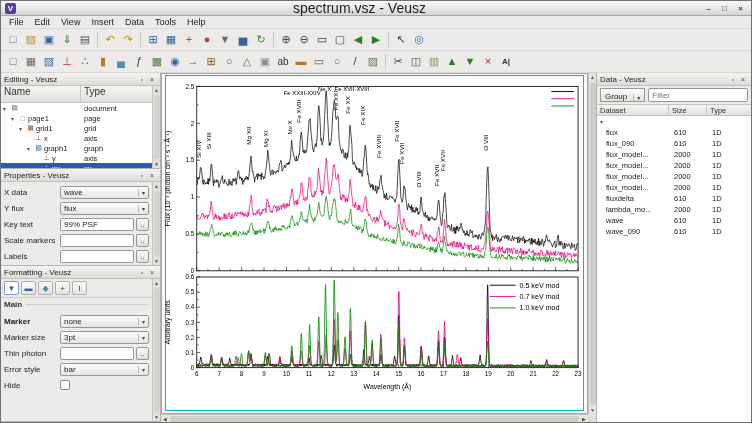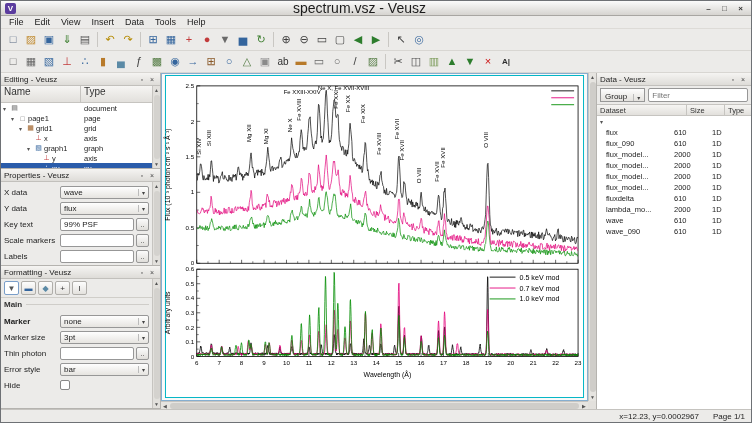--- a/index.html
+++ b/index.html
@@ -66,21 +66,21 @@
 .fmt-tab{width:15px;height:14px;border:1px solid #b0aeaa;border-radius:2px;background:linear-gradient(#fdfdfd,#e4e2de);display:flex;align-items:center;justify-content:center;font-size:8px}
 .fmt-tab.active{background:#fff;border-color:#7a9ec9}
 .section-row{display:flex;align-items:center;height:13px;padding:0 3px;font-size:8px;font-weight:bold;color:#333}
 .section-row::after{content:"";flex:1;height:1px;background:#cfcdc9;margin-left:4px}
 
 .data-controls{display:flex;align-items:center;padding:2px 3px;gap:3px;flex:none}
 .group-btn{height:14px;border:1px solid #979797;border-radius:0;background:linear-gradient(#fdfdfd,#e4e2de);display:flex;align-items:flex-end;padding:0 4px;font-size:8px;gap:3px}
 .filter-input{flex:1;height:14px;border:1px solid #979797;border-radius:2px;font-size:8px;padding:0 3px;font-family:"Liberation Sans",sans-serif;min-width:0}
 .ds-header{display:flex;height:12px;background:linear-gradient(#f6f5f3,#e2e0dc);border-top:1px solid #c6c4c0;border-bottom:1px solid #c6c4c0;font-size:7.5px;color:#333;flex:none}
 .ds-header span{line-height:12px;padding-left:3px}
-.ds-col-name{width:90px;border-right:1px solid #c6c4c0}
+.ds-col-name{width:72px;border-right:1px solid #c6c4c0}
 .ds-col-size{width:38px;border-right:1px solid #c6c4c0}
 .ds-col-type{flex:1}
 .ds-body{flex:1;background:#fff;overflow:hidden}
 .ds-row{display:flex;height:11px;align-items:center;font-size:7.5px;color:#222}
 .ds-expander{width:9px;font-size:6px;color:#555;text-align:center;flex:none}
 .ds-name{width:65px;overflow:hidden;white-space:nowrap}
 .ds-size{width:38px;padding-left:3px}
 .ds-type{flex:1;padding-left:3px}
 
 .plot-viewport{position:absolute;left:0;top:0;right:8px;bottom:8px;border:1px solid #86aecf;background:#fafaf9}
@@ -269,21 +269,21 @@
               <div class="prop-row">
                 <span class="prop-label">X data</span>
                 <span class="prop-control">
                   <span class="combo">
                     <span class="combo-value">wave</span>
                     <span class="combo-arrow">▾</span>
                   </span>
                 </span>
               </div>
               <div class="prop-row">
-                <span class="prop-label">Y data</span>
+                <span class="prop-label">Y flux</span>
                 <span class="prop-control">
                   <span class="combo">
                     <span class="combo-value">flux</span>
                     <span class="combo-arrow">▾</span>
                   </span>
                 </span>
               </div>
               <div class="prop-row">
                 <span class="prop-label">Key text</span>
                 <span class="prop-control">
@@ -657,18 +657,14 @@
               <span class="ds-name">wave_090</span>
               <span class="ds-size">610</span>
               <span class="ds-type">1D</span>
             </div>
           </div>
       </div>
     </div>
 
   </div>
 
-  <div class="statusbar">
-    <span>x=12.23, y=0.0002967</span>
-    <span>Page 1/1</span>
-  </div>
 
 </div>
 
 </body></html>

